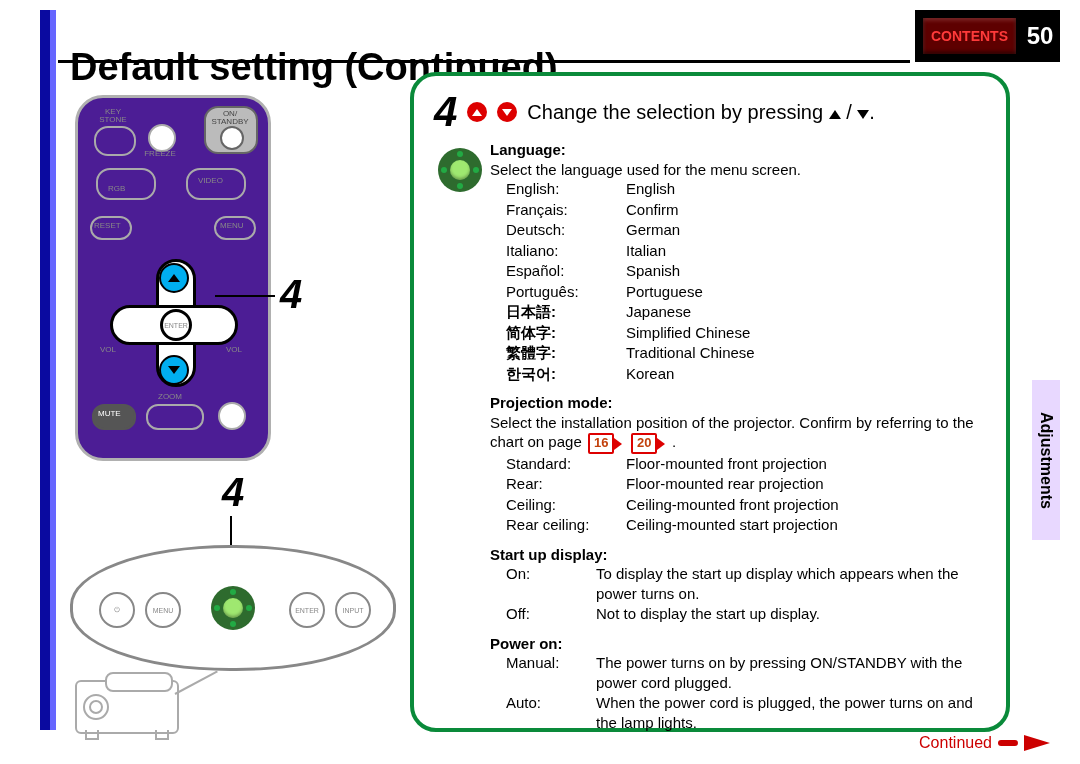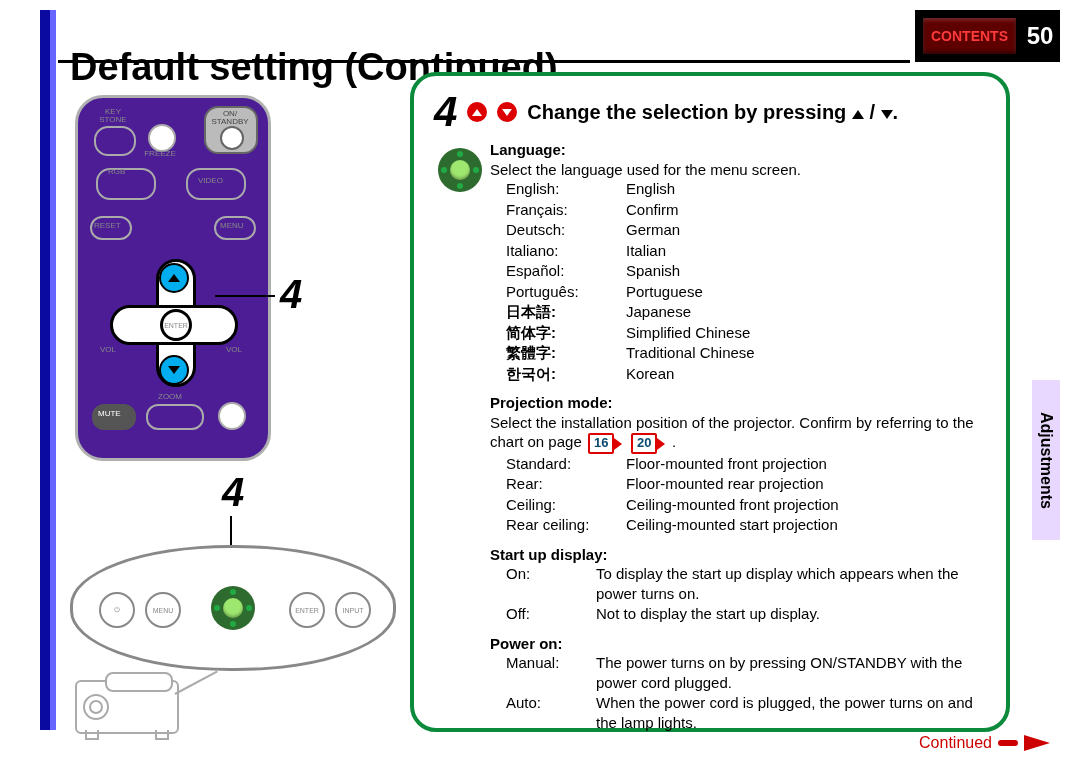--- a/index.html
+++ b/index.html
@@ -283,21 +283,21 @@
     font-style: italic;
   }
   .mini-circ {
     width: 20px;height: 20px;border-radius:50%;background:#d00;display:inline-flex;align-items:center;justify-content:center;
   }
   .mini-circ .t{width:0;height:0;border-left:5px solid transparent;border-right:5px solid transparent;}
   .mt-up{border-bottom:7px solid #fff;}
   .mt-down{border-top:7px solid #fff;}
   .step-title {
     font-size: 20px;
-    font-weight: bold;
+    font-weight: normal;
   }
   .step-title .tri-inline{display:inline-block;width:0;height:0;border-left:6px solid transparent;border-right:6px solid transparent;}
   .ti-up{border-bottom:9px solid #000;}
   .ti-down{border-top:9px solid #000;}
 
   .step-body {
     margin-left: 56px;
     position: relative;
     font-size: 15px;
     line-height: 1.3;
@@ -318,21 +318,21 @@
     column-gap: 10px;
     row-gap: 1px;
     margin-left: 16px;
     font-size: 15px;
   }
   .two-col .l { white-space: nowrap; }
   .boldkey { font-weight: bold; }
   .pageref {
     display:inline-block;
     border: 2px solid #d00;
-    color: #0c4a6e;
+    color: #c2410c;
     font-weight: bold;
     font-size: 13px;
     padding: 0 4px;
     margin: 0 2px;
     border-radius: 2px;
     position: relative;
   }
   .pageref::after{
     content:"";
     position:absolute;
@@ -421,21 +421,21 @@
     <div class="round-box" style="left:16px;top:28px;width:38px;height:26px"></div>
     <div class="round-box standby" style="left:126px;top:8px;width:50px;height:44px">
       <span class="lbl" style="left:4px;top:2px;width:40px;color:#444">ON/
 STANDBY</span>
       <div class="circle-btn" style="left:14px;top:18px;width:20px;height:20px;border-color:#666"></div>
     </div>
     <div class="circle-btn" style="left:70px;top:26px;width:24px;height:24px"></div>
     <span class="lbl" style="left:62px;top:52px;width:40px">FREEZE</span>
 
     <div class="round-box" style="left:18px;top:70px;width:56px;height:28px"></div>
-    <span class="lbl" style="left:30px;top:70px">RGB</span>
+    <span class="lbl" style="left:30px;top:87px">RGB</span>
     <div class="round-box" style="left:108px;top:70px;width:56px;height:28px"></div>
     <span class="lbl" style="left:120px;top:79px">VIDEO</span>
 
     <div class="round-box" style="left:12px;top:118px;width:38px;height:20px"></div>
     <span class="lbl" style="left:16px;top:124px">RESET</span>
     <div class="round-box" style="left:136px;top:118px;width:38px;height:20px"></div>
     <span class="lbl" style="left:142px;top:124px">MENU</span>
 
     <div class="dpad">
       <div class="arm armV"></div>

